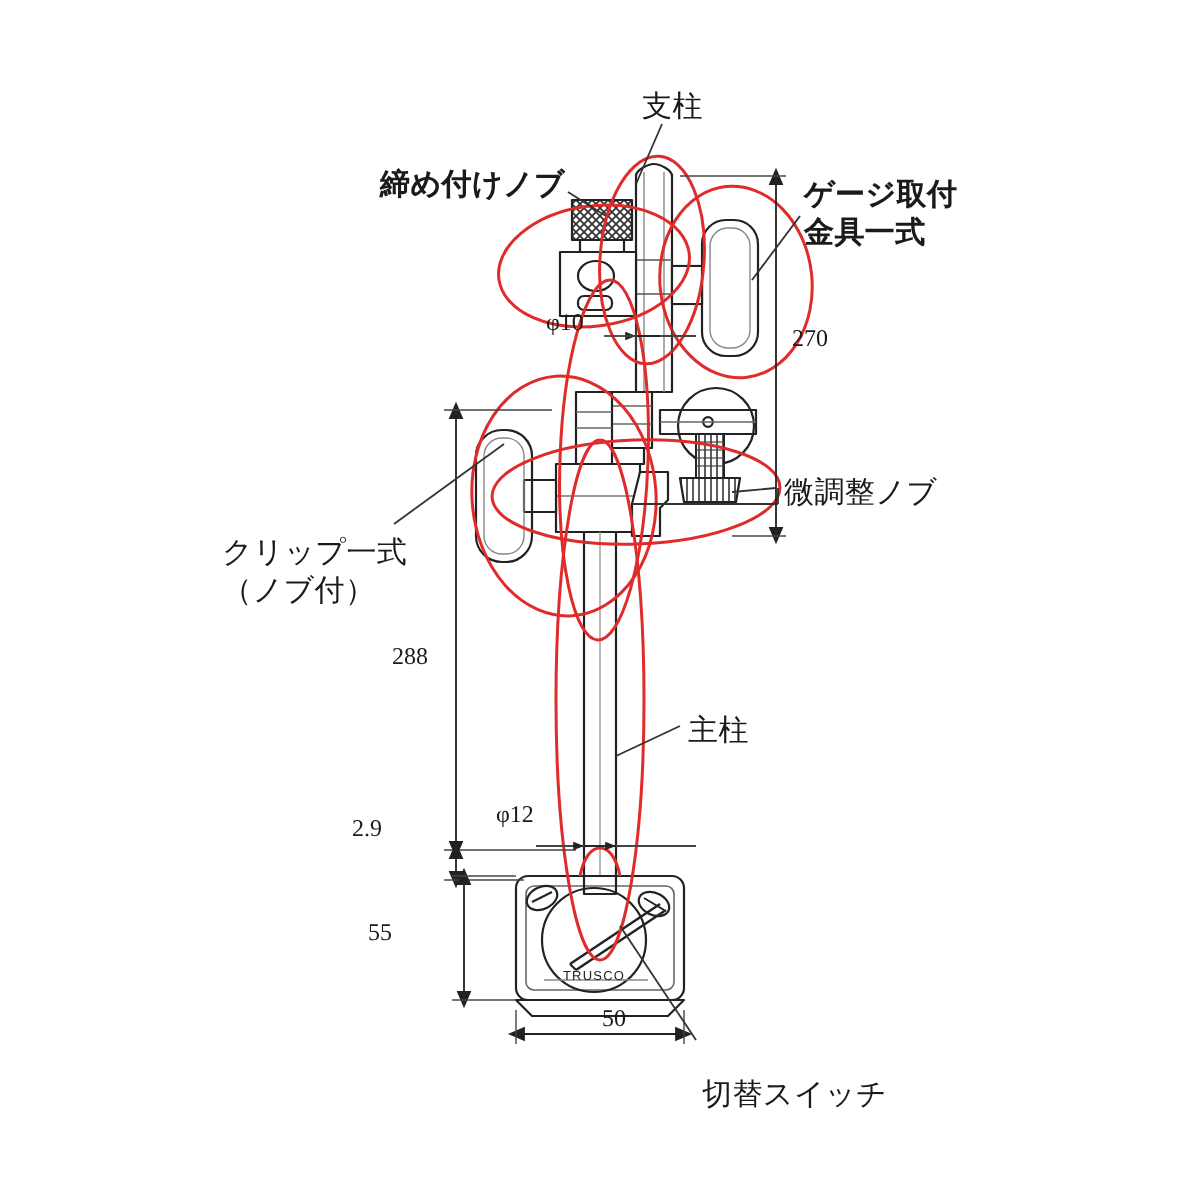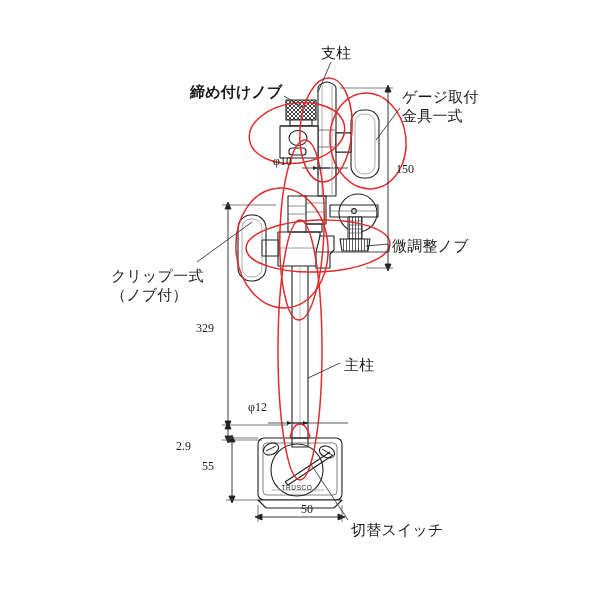--- a/index.html
+++ b/index.html
@@ -243,39 +243,39 @@
       <line x1="340" y1="363" x2="308" y2="378"></line>
       <line x1="348" y1="520" x2="310" y2="463"></line>
     </g>
 
   </svg>
 
   <div class="lbl jp" style="left:321px; top:44px;">支柱</div>
 
   <div class="lbl jp" style="left:190px; top:83px;font-weight:bold;">締め付けノブ</div>
 
-  <div class="lbl jp" style="left:402px; top:88px;">ゲージ取付
+  <div class="lbl jp" style="left:402px; top:88px;font-weight:bold;">ゲージ取付
 金具一式</div>
 
   <div class="lbl jp" style="left:111px; top:267px;">クリップ一式
 （ノブ付）</div>
 
   <div class="lbl jp" style="left:392px; top:237px;">微調整ノブ</div>
 
   <div class="lbl jp" style="left:344px; top:356px;">主柱</div>
 
-  <div class="lbl jp" style="left:351px; top:521px;text-align:center;">切替スイッチ</div>
+  <div class="lbl jp" style="left:351px; top:538px;text-align:center;">切替スイッチ</div>
 
   <div class="dim" style="left:273px; top:152px;">φ10</div>
 
-  <div class="dim" style="left:396px; top:160px;">150</div>
-
-  <div class="dim" style="left:196px; top:319px;">329</div>
-
-  <div class="dim" style="left:176px; top:405px;margin-top:32px;">2.9</div>
+  <div class="dim" style="left:396px; top:160px;">270</div>
+
+  <div class="dim" style="left:196px; top:319px;">288</div>
+
+  <div class="dim" style="left:176px; top:405px;">2.9</div>
 
   <div class="dim" style="left:248px; top:398px;">φ12</div>
 
-  <div class="dim" style="left:202px; top:457px;text-align:right;">55</div>
+  <div class="dim" style="left:184px; top:457px;text-align:right;">55</div>
 
   <div class="dim" style="left:301px; top:500px;">50</div>
 
 </div>
 
 </body></html>

